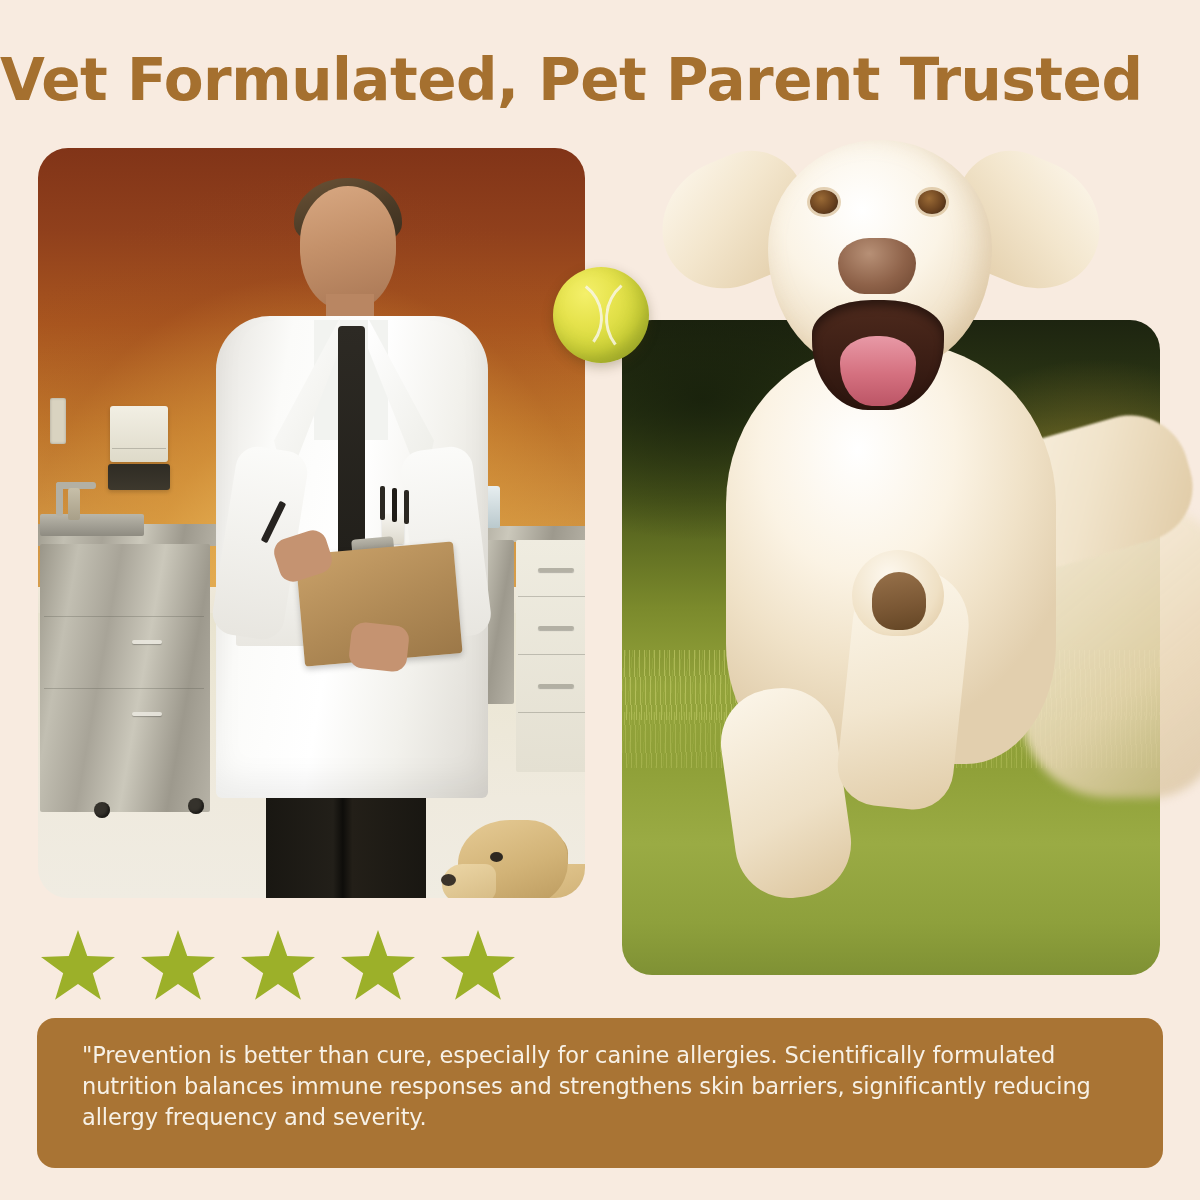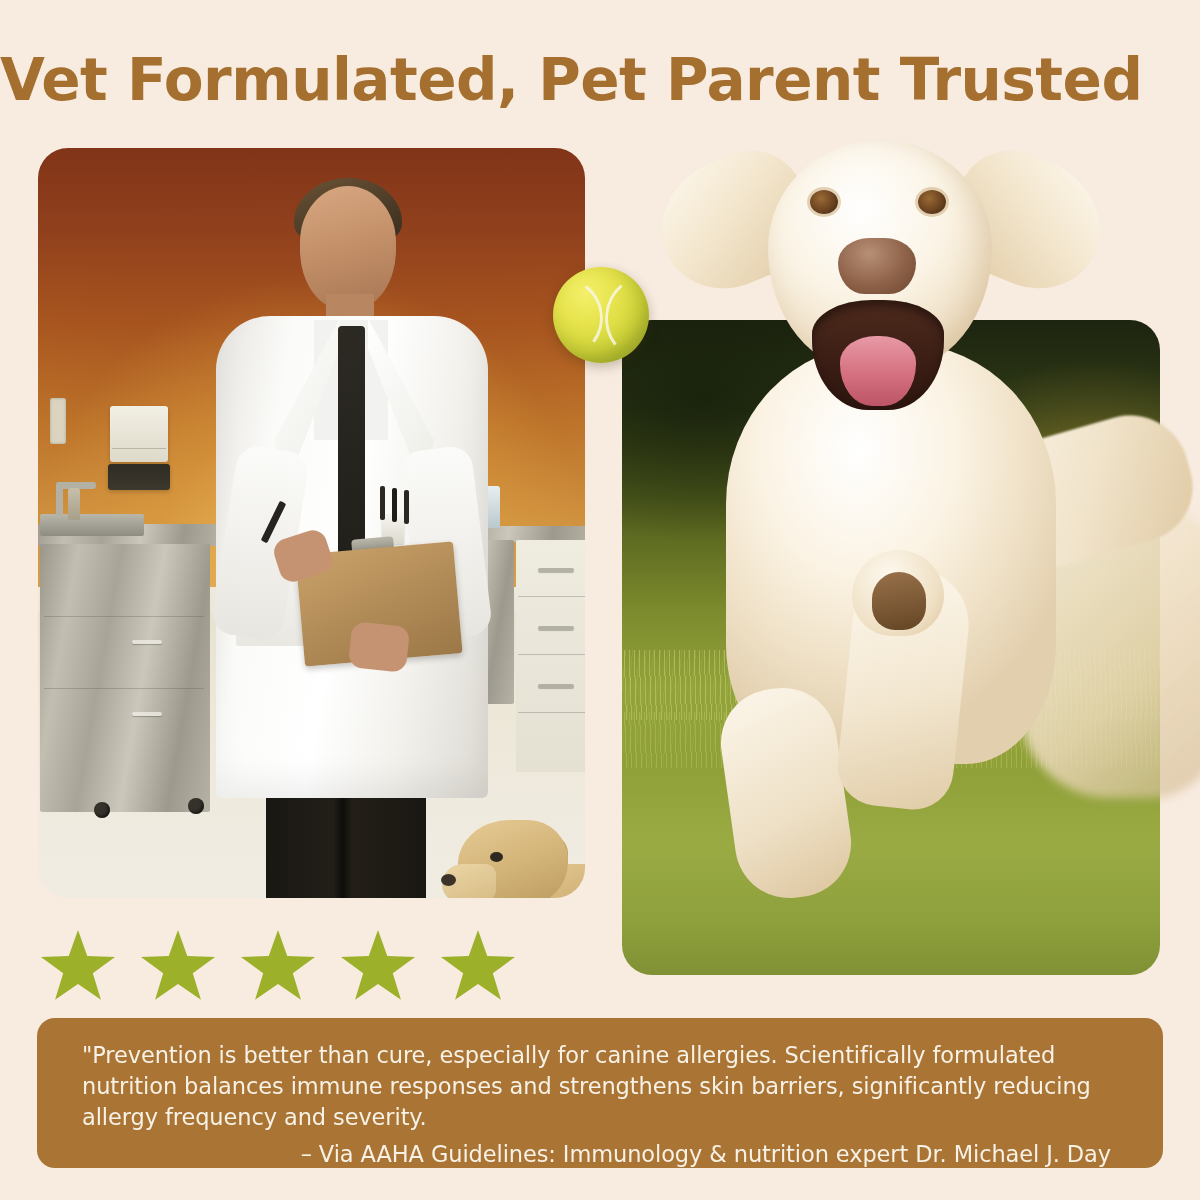--- a/index.html
+++ b/index.html
@@ -603,16 +603,15 @@
   <div id="stars">
     <div class="star"></div>
     <div class="star"></div>
     <div class="star"></div>
     <div class="star"></div>
     <div class="star"></div>
   </div>
 
   <div id="quote-box">
     <p id="quote-text">"Prevention is better than cure, especially for canine allergies. Scientifically formulated nutrition balances immune responses and strengthens skin barriers, significantly reducing allergy frequency and severity.</p>
-    <p id="quote-attrib">– Via AAHA Guidelines: Immunology &amp; nutrition expert Dr. Michael J. Day</p>
   </div>
 
 </div>
 
 </body></html>

